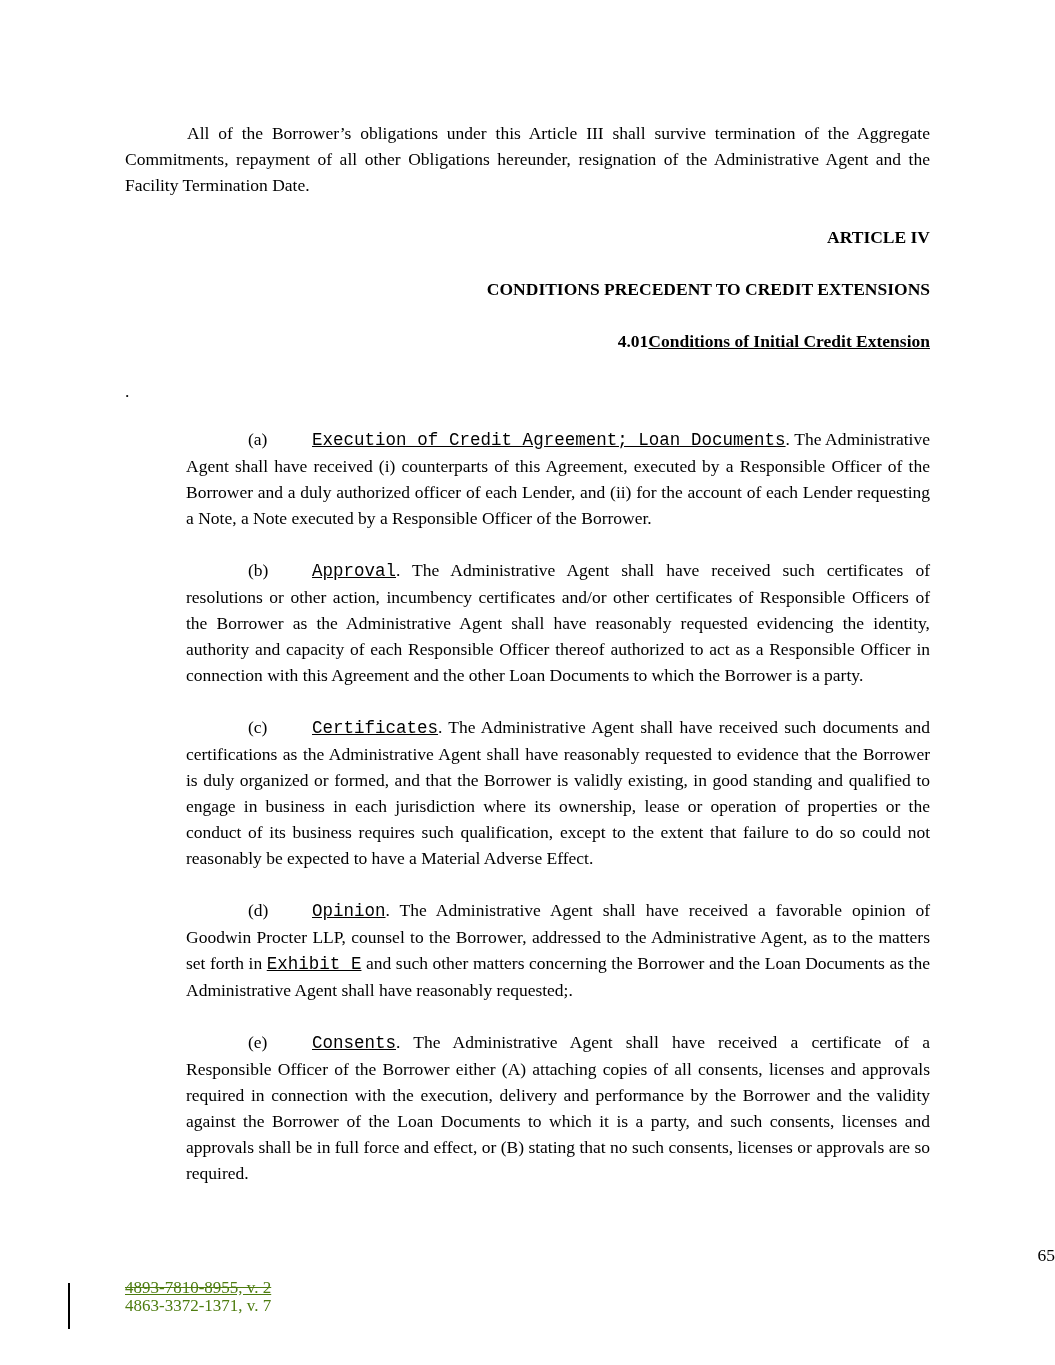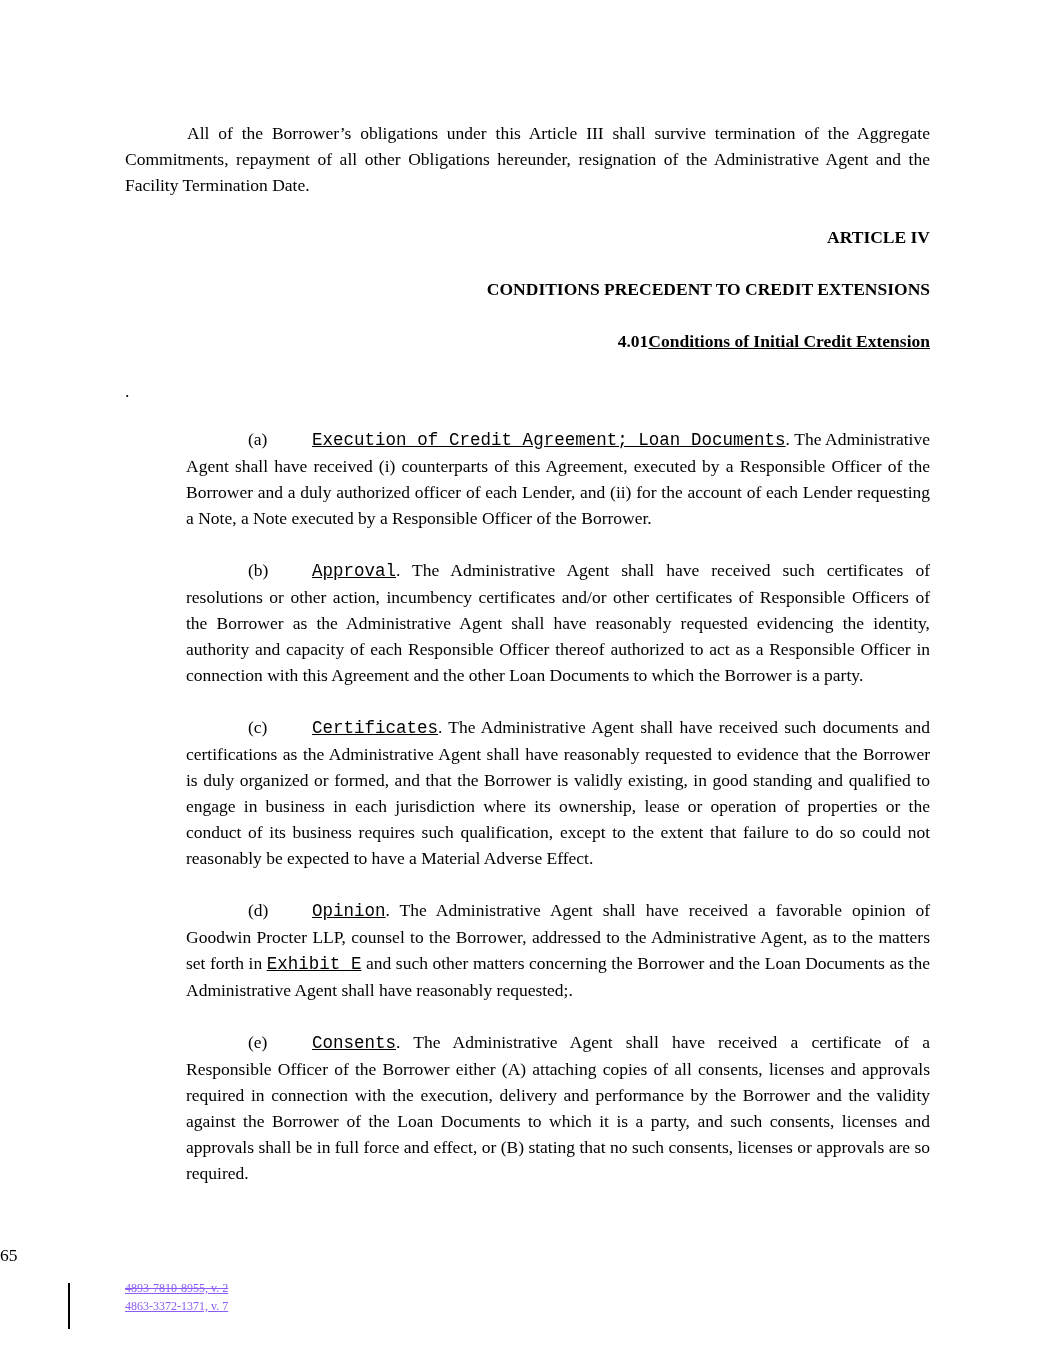--- a/index.html
+++ b/index.html
@@ -60,35 +60,34 @@
   }
   .sub-title, .u {
     text-decoration: underline;
     font-family: Liberation Mono, monospace;
   }
   .page-number {
     position: absolute;
     left: 0;
     right: 0;
     top: 1242px;
-    text-align: left;
+    text-align: right;
   }
   .footer-ids {
     position: absolute;
     left: 125px;
     top: 1279px;
-    font-size: 12px;
+    font-size: 17px;
     line-height: 18px;
-    color: #8b5cf6;
+    color: #4d7c0f;
   }
   .doc-id-old {
     text-decoration: underline line-through;
   }
   .doc-id-new {
-    text-decoration: underline;
   }
   .change-bar {
     position: absolute;
     left: 68px;
     top: 1283px;
     width: 2px;
     height: 46px;
     background: #000000;
   }
 </style>

